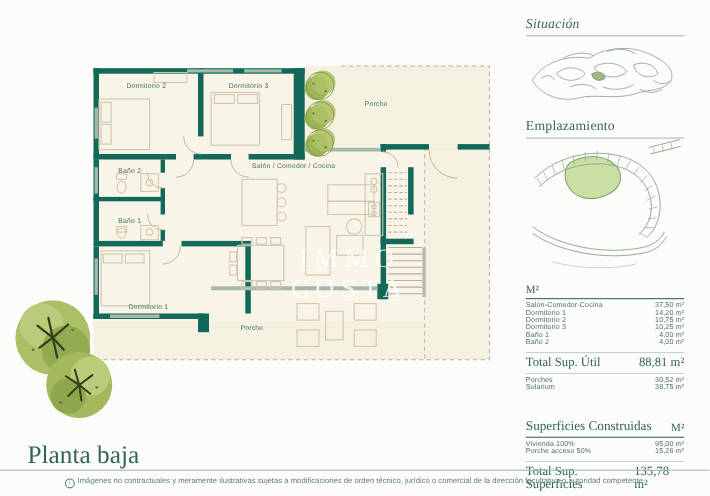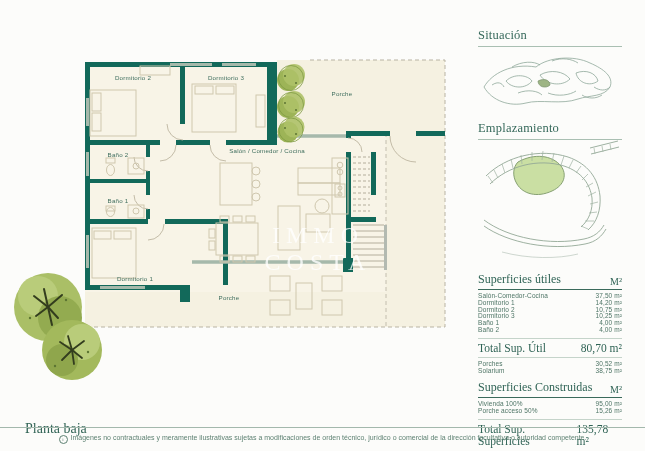--- a/index.html
+++ b/index.html
@@ -7,46 +7,46 @@
     width:645px; height:451px; position:relative; overflow:hidden;
     background:#fcfcfa; font-family:"Liberation Sans", sans-serif;
   }
   .plan-svg { position:absolute; left:0; top:0; }
   .sidebar { position:absolute; left:478px; top:0; width:144px; }
   .side-title {
     font-family:"Liberation Serif", serif; font-size:12.5px; color:#35685a;
     letter-spacing:.2px;
   }
   .side-underline { border-bottom:1px solid #a9bfb2; margin-top:3px; }
-  .sec-situacion { margin-top:28px; }
+  .sec-situacion { margin-top:14px;font-style:italic; }
   .sec-emplazamiento { margin-top:2px; }
   .map-svg { display:block; }
   .tables { margin-top:10px; }
   .thead {
     display:flex; justify-content:space-between; align-items:flex-end;
     font-family:"Liberation Serif", serif; font-size:12px; color:#2f6355;
     border-bottom:1.5px solid #3a6a5b; padding-bottom:2px;
   }
   .thead .unit { font-size:10px; }
-  .thead2 { margin-top:2px; }
+  .thead2 { margin-top:20px; }
   .trows { padding:3px 0 4px; }
   .trows.rule { border-bottom:1px solid #c5d4ca; }
   .trow {
     display:flex; justify-content:space-between;
     font-size:6.5px; line-height:6.8px; color:#4e7566; letter-spacing:.1px;
   }
   .ttotal {
     display:flex; justify-content:space-between; align-items:baseline;
     font-family:"Liberation Serif", serif; font-size:11.5px; color:#2f6355;
     padding:3px 0 3px;
   }
   .ttotal.rule { border-bottom:1px solid #c5d4ca;gap:13px; }
   .page-title {
     position:absolute; left:25px; top:401px;
-    font-family:"Liberation Serif", serif; font-size:14px; color:#336557;margin-top:20px;
+    font-family:"Liberation Serif", serif; font-size:23px; color:#336557;
   }
   .footer-rule { position:absolute; left:0; top:427px; width:645px; border-top:1px solid #a3b8ac; }
   .disclaimer {
     position:absolute; left:0; top:434px; width:645px; text-align:center;
     font-size:7px; color:#5d8172;
   }
   .info-circle {
     display:inline-block; width:7px; height:7px; border:.6px solid #5d8172; border-radius:50%;
     font-size:5px; line-height:7px; text-align:center; vertical-align:-1px; margin-right:3px;
     font-family:"Liberation Serif", serif;
@@ -332,21 +332,20 @@
         <line x1="116" y1="8" x2="117" y2="14"></line>
           <line x1="124" y1="6" x2="125" y2="12"></line>
         <line x1="132" y1="4" x2="133" y2="10"></line>
       </g>
       <path d="M24,112 C50,119 80,119 100,114" fill="none" stroke="#b9c6bb" stroke-width="0.7"></path>
     </svg>
   </div>
 
   <div class="tables">
     <div class="thead">
-      <span>Superficies útiles</span>
       <span class="unit">M²</span>
     </div>
     <div class="trows rule">
       <div class="trow">
         <span>Salón-Comedor-Cocina</span>
         <span>37,50 m²</span>
       </div>
       <div class="trow">
         <span>Dormitorio 1</span>
         <span>14,20 m²</span>
@@ -363,21 +362,21 @@
         <span>Baño 1</span>
         <span>4,00 m²</span>
       </div>
       <div class="trow">
         <span>Baño 2</span>
         <span>4,00 m²</span>
       </div>
     </div>
     <div class="ttotal rule">
       <span>Total Sup. Útil</span>
-      <span>80,70 m²</span>
+      <span>88,81 m²</span>
     </div>
     <div class="trows">
       <div class="trow">
         <span>Porches</span>
         <span>30,52 m²</span>
       </div>
       <div class="trow">
         <span>Solarium</span>
         <span>38,75 m²</span>
       </div>

